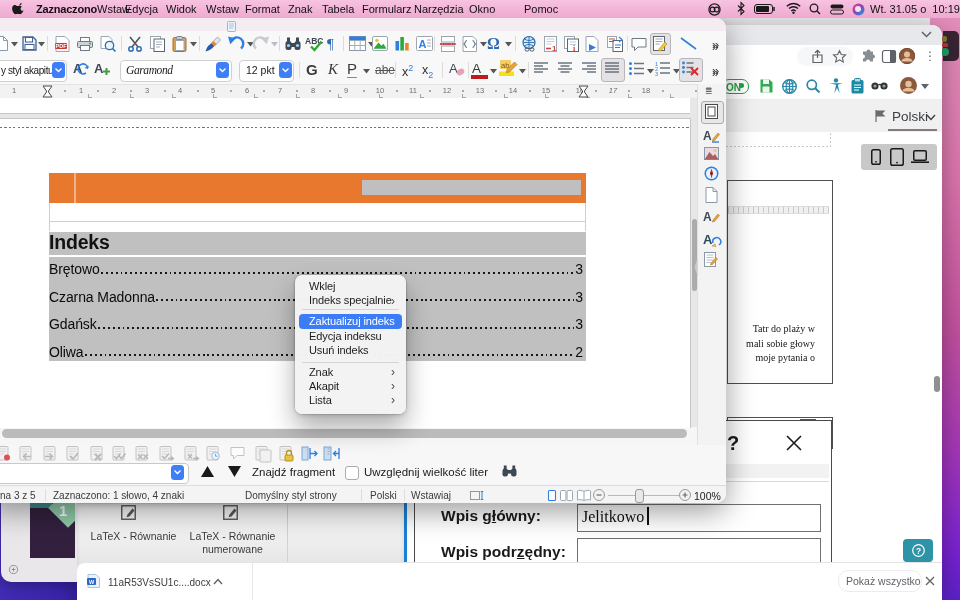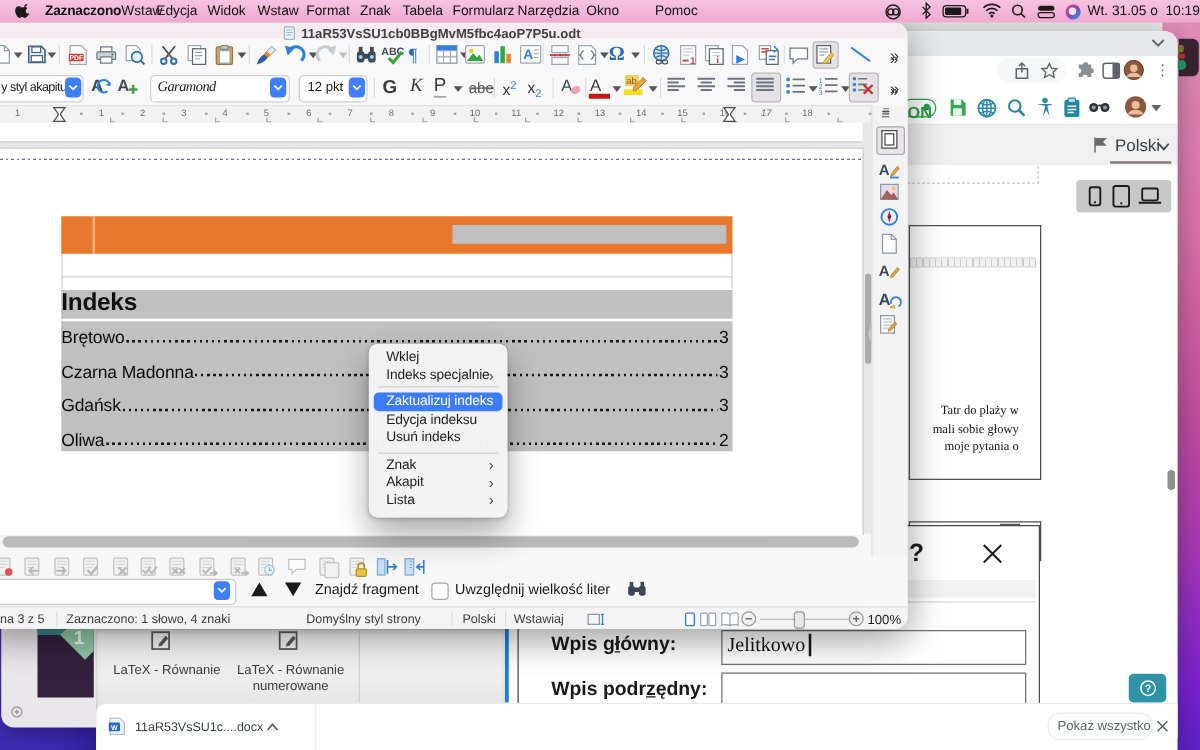--- a/index.html
+++ b/index.html
@@ -64,21 +64,21 @@
   <svg style="left:899px;top:48px;" width="16" height="16" viewBox="0 0 16 16">
         <circle cx="8" cy="8" r="8" fill="#8B5A3C"></circle>
         <circle cx="8" cy="8" r="7.6" fill="none" stroke="#6D4226" stroke-width="0.8"></circle>
         <circle cx="8" cy="6.6" r="3" fill="#E8BE9A"></circle>
         <path d="M2 13.5 a6.5 5.5 0 0 1 12 0" fill="#E8BE9A"></path>
         <path d="M1.5 7 a7 7 0 0 1 13 0 c-2-3.4-4-4.4-6.5-4.4 S3.5 3.6 1.5 7z" fill="#5A3A22"></path>
       </svg>
   <div class="abs" style="left:924px;top:49px;width:4px;height:14px;color:#5f6368;font-size:12px;letter-spacing:0;">⋮</div>
 
   <div class="abs" style="left:722px;top:79px;width:25px;height:13px;border:1.5px solid #27A045;border-radius:7px;"></div>
-  <div class="abs" style="left:726px;top:81.5px;font-size:13px;font-weight:bold;color:#27A045;">ON</div>
+  <div class="abs" style="left:726px;top:81.5px;font-size:10px;font-weight:bold;color:#27A045;">ON</div>
   <div class="abs" style="left:739px;top:82.5px;width:5px;height:5px;background:#27A045;border-radius:50%;"></div>
   <svg style="left:759px;top:79px;" width="14" height="14" viewBox="0 0 14 14">
         <path d="M1.5 0.5 h9 l3 3 v10 h-12 z" fill="#34A853"></path>
         <rect x="4" y="0.5" width="6" height="4.5" fill="#fff" opacity=".9"></rect>
         <rect x="3.5" y="7.5" width="7" height="6" rx="1" fill="#fff" opacity=".9"></rect>
       </svg>
   <svg style="left:782px;top:79px;" width="15" height="15" viewBox="0 0 15 15">
         <circle cx="7.5" cy="7.5" r="6.8" fill="none" stroke="#2988A8" stroke-width="1.4"></circle>
         <path d="M0.7 7.5 h13.6 M7.5 0.7 v13.6 M2.5 3.5 a9.5 9.5 0 0 0 10 0 M2.5 11.5 a9.5 9.5 0 0 1 10 0" fill="none" stroke="#2988A8" stroke-width="1.2"></path>
         <ellipse cx="7.5" cy="7.5" rx="3.4" ry="6.8" fill="none" stroke="#2988A8" stroke-width="1.2"></ellipse>
@@ -586,21 +586,20 @@
       </svg>
   <svg style="left:578px;top:84.5px;" width="11" height="13" viewBox="0 0 11 13">
         <path d="M1 1 h9 l-3.5 5 v1 l3.5 5 h-9 l3.5-5 v-1 z" fill="#FCFCFC" stroke="#4a4a4a" stroke-width="1"></path>
       </svg>
   <div class="abs" style="left:706px;top:84px;font-size:10px;color:#777;">≡</div>
 
   <svg style="left:227px;top:20.5px;" width="9" height="11" viewBox="0 0 9 11">
         <rect x="0.5" y="0.5" width="8" height="10" rx="1" fill="#EAF2FB" stroke="#9FB6CC"></rect>
         <path d="M2 3h5M2 5h5M2 7h4" stroke="#9FB6CC" stroke-width="0.8"></path>
       </svg>
-  <div class="abs" style="left:241px;top:20.5px;font-size:10.5px;font-weight:bold;color:#404040;">11aR53VsSU1cb0BBgMvM5fbc4aoP7P5u.odt</div>
 
   <div class="abs" style="left:0;top:98px;width:690px;height:15px;background:#fff;border-bottom:1px solid #C6C6C6;"></div>
   <div class="abs" style="left:0;top:118px;width:690px;height:309px;background:#fff;border-top:1px solid #C6C6C6;border-right:1px solid #C6C6C6;"></div>
 
   <div class="abs" style="left:0;top:127px;width:690px;height:1px;background:repeating-linear-gradient(90deg,#6868C8 0,#6868C8 2.2px,#fff 2.2px,#fff 4.4px);"></div>
 
   <div class="abs" style="left:49px;top:173px;width:537px;height:29.5px;background:#E8782E;"></div>
   <div class="abs" style="left:74px;top:173px;width:1.5px;height:29.5px;background:#EDB289;"></div>
   <div class="abs" style="left:362px;top:179.5px;width:219px;height:15.5px;background:#BFBFBF;"></div>
 

